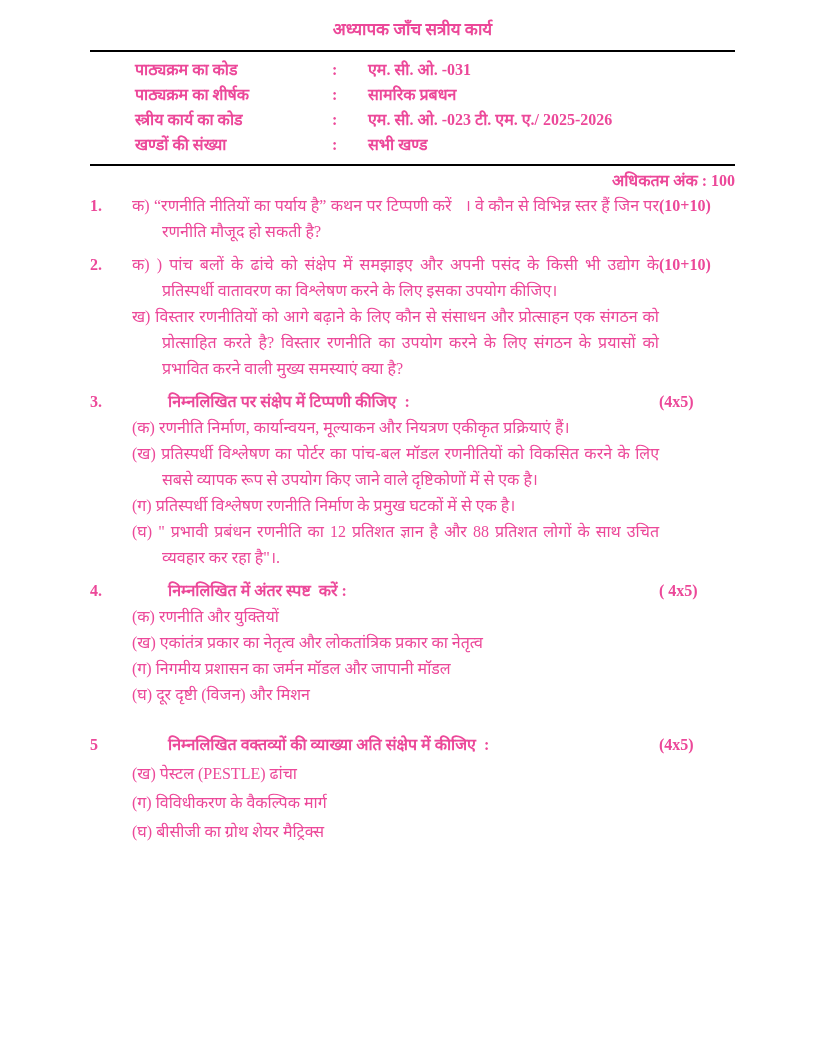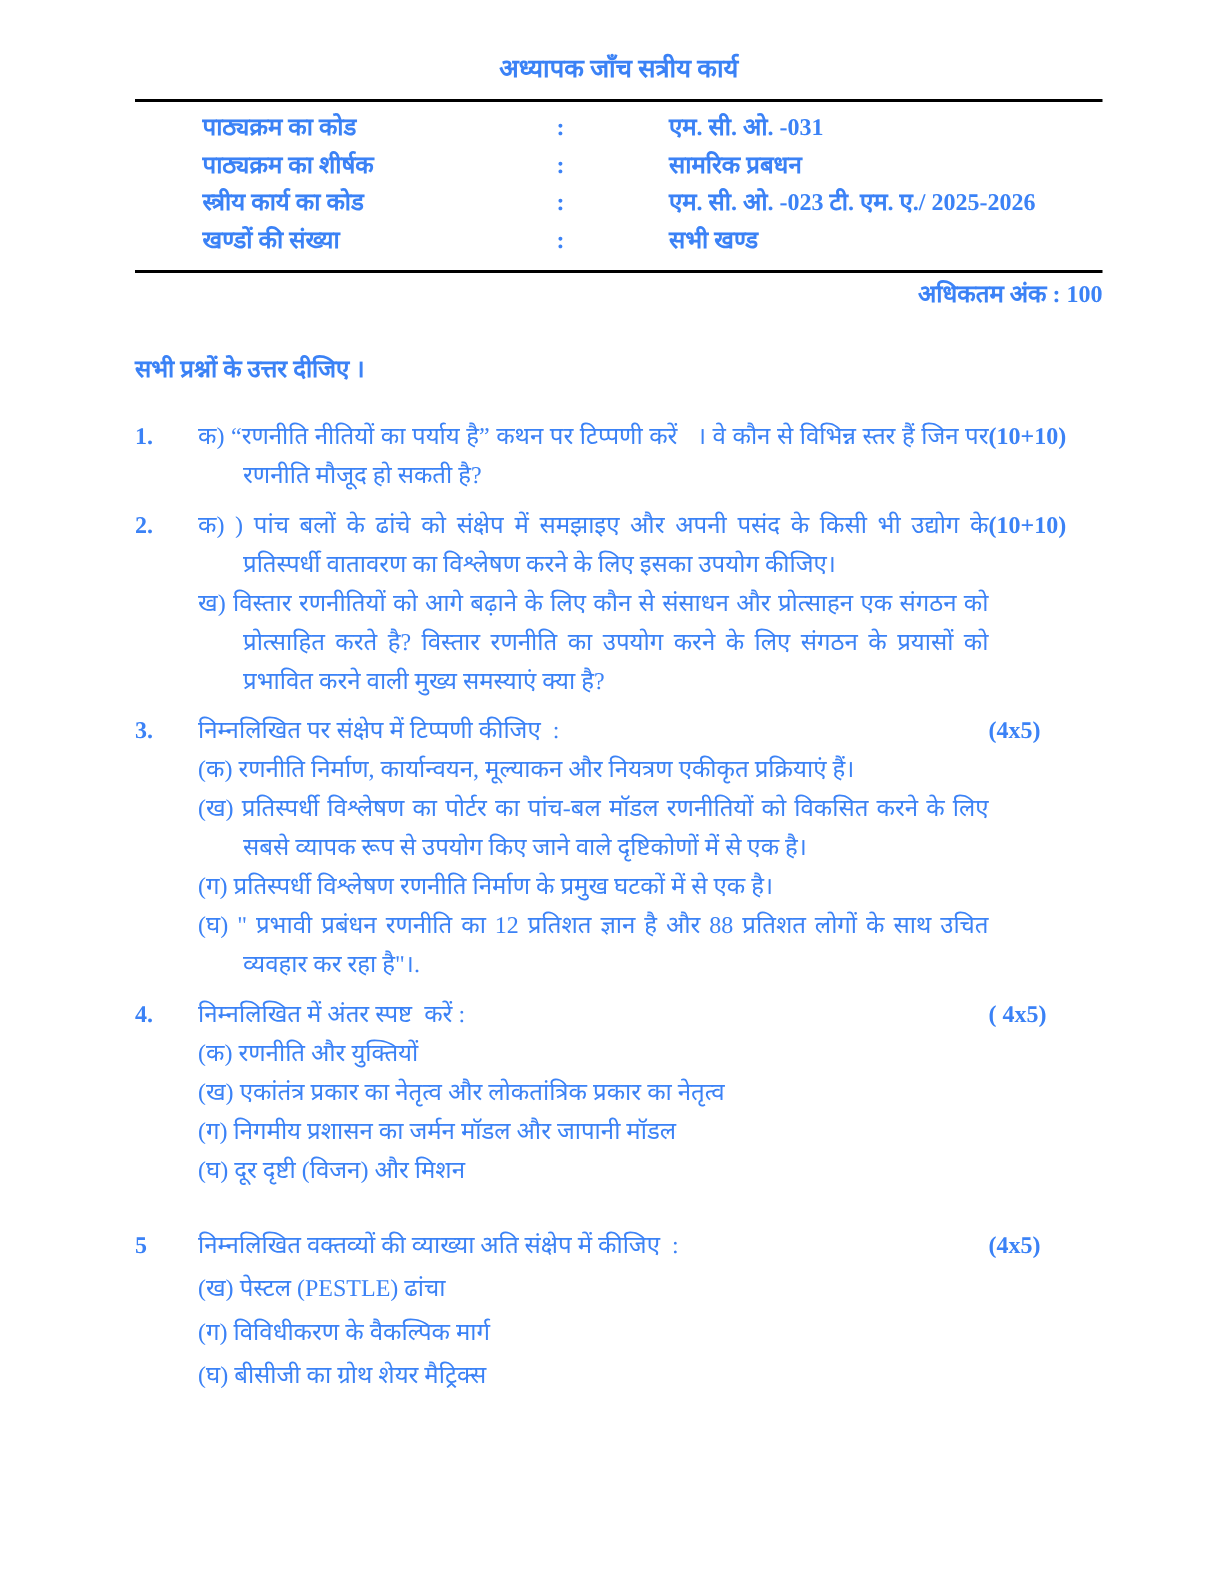--- a/index.html
+++ b/index.html
@@ -3,45 +3,44 @@
 <meta charset="utf-8">
 <style>
   * { box-sizing: border-box; }
   html, body { margin: 0; padding: 0; background: #ffffff; }
   .page {
     position: relative;
     width: 816px;
     height: 1056px;
     margin: 0 auto;
     background: #ffffff;
-    color: #3b82f6;
+    color: #ec4899;
     font-family: "Liberation Serif", "DejaVu Serif", serif;
     font-size: 16px;
-    padding: 34px 81px 20px 90px;
+    padding: 18px 81px 20px 90px;
     overflow: hidden;
   }
   .doc-title {
     text-align: center;
     font-weight: bold;
     font-size: 17px;
     line-height: 24px;
     margin-bottom: 8px;
   }
   .info-table {
     border-top: 2px solid #000;
     border-bottom: 2px solid #000;
     padding: 5px 0 7px 0;
   }
   .info-row {
     display: grid;
     grid-template-columns: 197px 36px 1fr;
     padding-left: 45px;
     font-weight: bold;
     line-height: 25px;
-    gap: 39px;
   }
   .info-label, .info-colon, .info-value { font-weight: bold; }
   .max-marks {
     text-align: right;
     font-weight: bold;
     line-height: 24px;
     margin-top: 3px;
   }
   .instruction {
     font-weight: bold;
@@ -54,21 +53,21 @@
     grid-template-columns: 42px 1fr 76px;
     align-items: start;
     line-height: 26px;
     margin-bottom: 7px;
   }
   .qnum { font-weight: bold; }
   .qmarks {
     font-weight: bold;
     white-space: nowrap;
   }
-  .qheader { font-weight: normal; }
+  .qheader { font-weight: bold; margin-left: 36px; }
   .part {
     text-align: justify;
     padding-left: 30px;
     text-indent: -30px;
   }
   .q5 { margin-top: 24px; }
   .q5 .part { margin-top: 3px; }
 </style>
 </head>
 <body>
@@ -95,21 +94,20 @@
     </div>
     <div class="info-row">
       <span class="info-label">खण्डों की संख्या</span>
       <span class="info-colon">:</span>
       <span class="info-value">सभी खण्ड</span>
     </div>
   </div>
 
   <div class="max-marks">अधिकतम अंक : 100</div>
 
-  <div class="instruction">सभी प्रश्नों के उत्तर दीजिए ।</div>
 
   <div class="question">
     <div class="qnum">1.</div>
     <div class="qbody">
       <div class="part">
         <span>क)</span>
         <span>“रणनीति नीतियों का पर्याय है” कथन पर टिप्पणी करें&nbsp;&nbsp;&nbsp;। वे कौन से विभिन्न स्तर हैं जिन पर रणनीति मौजूद हो सकती है?</span>
       </div>
     </div>
     <div class="qmarks">(10+10)</div>

